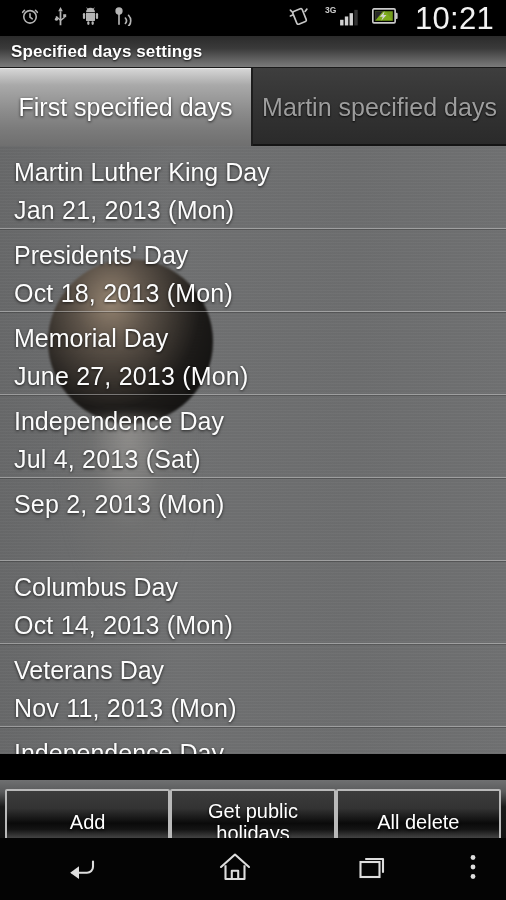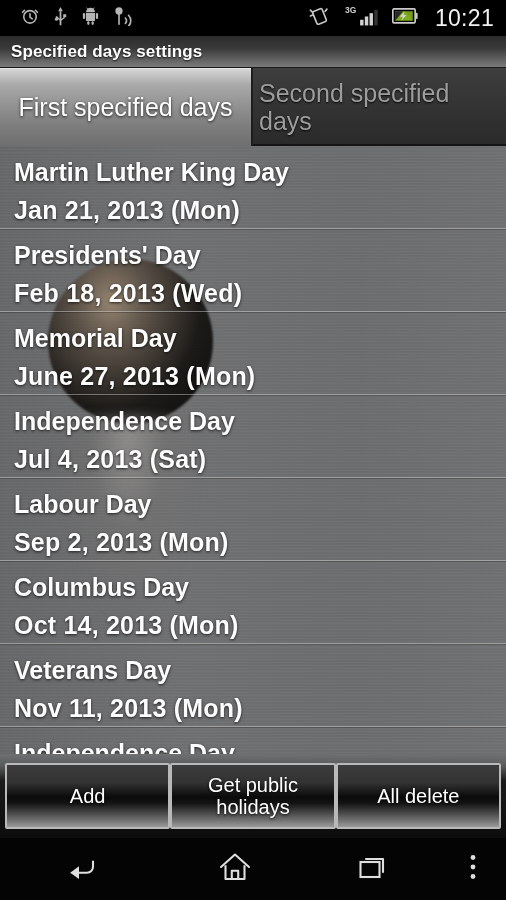--- a/index.html
+++ b/index.html
@@ -29,21 +29,21 @@
     display:flex; align-items:center; gap:13px;
     padding-left:20px;
   }
   #status-right {
     margin-left:auto;
     display:flex; align-items:center; gap:13px;
     padding-right:12px;
   }
   .sicon { display:block; opacity:.88; }
   #status-time {
-    color:#f2f2f2; font-size:23px; letter-spacing:.3px;
+    color:#f2f2f2; font-size:31px; letter-spacing:.3px;
     padding-left:4px; line-height:1;
   }
 
   
   #title-bar {
     position:absolute; left:0; top:36px;
     width:506px; height:32px;
     background:linear-gradient(to bottom,#2b2b2b 0%,#3a3a3a 40%,#6b6b6b 85%,#7a7a7a 100%);
     display:flex; align-items:center;
     border-bottom:1px solid #1a1a1a;
@@ -128,27 +128,26 @@
     border-bottom:1px solid rgba(220,220,220,.45);
     box-shadow:0 1px 0 rgba(0,0,0,.22);
     position:relative;
   }
   .item-name, .item-date {
     color:#fcfcfc;
     font-size:25px;
     line-height:38px;
     text-shadow:0 1px 3px rgba(0,0,0,.75);
     white-space:nowrap;
-    font-weight:bold;
   }
   .item-date { letter-spacing:.2px; }
 
   
   #button-bar {
-    position:absolute; left:0; top:754px;
+    position:absolute; left:0; top:780px;
     width:506px; height:84px;
     background:linear-gradient(to bottom,#6f7071 0%,#5a5b5c 14%,#1a1a1a 32%,#0c0c0c 100%);
     display:flex; align-items:center;
     padding:0 5px; gap:0;
   }
   .bar-button {
     flex:1 1 0;
     height:66px;
     border:2px solid #b9b9b9;
     border-radius:2px;
@@ -257,47 +256,46 @@
 
   <div id="title-bar">
     <span id="title-text">Specified days settings</span>
   </div>
 
   <div id="tab-bar">
     <div class="tab active">
       <span>First specified days</span>
     </div>
     <div class="tab inactive">
-      <span>Second specified days</span>
+      <span>Martin specified days</span>
     </div>
   </div>
 
   <div id="list-area">
     <div id="wallpaper-orb"></div>
     <div id="wallpaper-orb-reflection"></div>
 
     <div id="list">
       <div class="list-item">
         <div class="item-name">Martin Luther King Day</div>
         <div class="item-date">Jan 21, 2013 (Mon)</div>
       </div>
       <div class="list-item">
         <div class="item-name">Presidents' Day</div>
-        <div class="item-date">Feb 18, 2013 (Wed)</div>
+        <div class="item-date">Oct 18, 2013 (Mon)</div>
       </div>
       <div class="list-item">
         <div class="item-name">Memorial Day</div>
         <div class="item-date">June 27, 2013 (Mon)</div>
       </div>
       <div class="list-item">
         <div class="item-name">Independence Day</div>
         <div class="item-date">Jul 4, 2013 (Sat)</div>
       </div>
       <div class="list-item">
-        <div class="item-name">Labour Day</div>
         <div class="item-date">Sep 2, 2013 (Mon)</div>
       </div>
       <div class="list-item">
         <div class="item-name">Columbus Day</div>
         <div class="item-date">Oct 14, 2013 (Mon)</div>
       </div>
       <div class="list-item">
         <div class="item-name">Veterans Day</div>
         <div class="item-date">Nov 11, 2013 (Mon)</div>
       </div>

